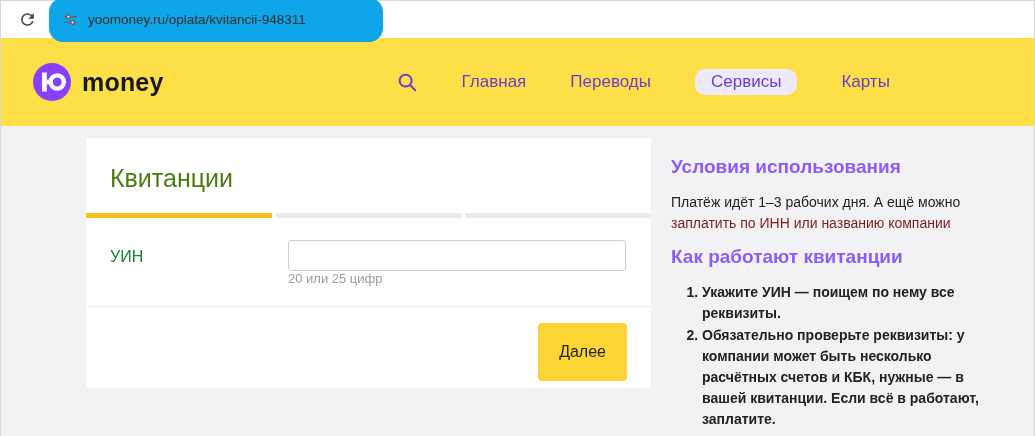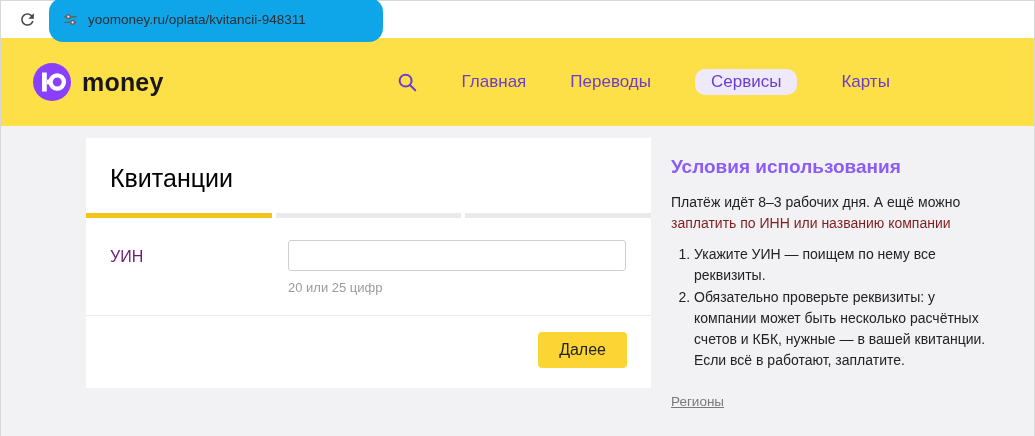--- a/index.html
+++ b/index.html
@@ -49,50 +49,50 @@
     background:#f2f2f4; height:311px;
     display:flex; gap:20px;
     padding:12px 0 0 85px;
   }
 
   .card {
     width:565px; height:250px; background:#fff;
     display:flex; flex-direction:column;
   }
   .card-head { padding:26px 24px 20px; }
-  .card-title { font-size:25px; color:#000000; font-weight:400; margin:0; }
+  .card-title { font-size:25px; color:#4d7c0f; font-weight:400; margin:0; }
   .progress { display:flex; gap:4px; height:5px; }
   .progress .seg { flex:1; background:#eaeaea; }
   .progress .seg.active { background:#f3c318; }
 
   .form-row { display:flex; padding:22px 24px 0; }
-  .form-label { width:178px; font-size:16px; color:#701a75; padding-top:8px; }
+  .form-label { width:178px; font-size:16px; color:#15803d; padding-top:8px; }
   .field-col { flex:1; }
   .uin-input {
     width:338px; height:31px; border:1px solid #cfcfcf; border-radius:3px;
     font-size:15px; padding:0 10px; outline:none; background:#fff;
   }
-  .hint { font-size:13px; color:#9b9b9b; margin-top:9px; }
+  .hint { font-size:13px; color:#9b9b9b; }
 
   .divider { border-top:1px solid #ececec; margin-top:20px; }
   .card-footer { padding:16px 24px 0; text-align:right; }
   .submit-btn {
     background:#fcd535; border:none; border-radius:4px;
-    font-size:16px; color:#222; padding:9px 21px; cursor:pointer;
+    font-size:16px; color:#222; padding:20px 21px; cursor:pointer;
     font-family:"Liberation Sans", sans-serif;
   }
 
   
   .aside { width:330px; padding-top:6px; position:relative; }
   .aside h2 {
     font-size:19px; font-weight:700; color:#8b5cf6; margin:12px 0 14px;
   }
   .aside p { font-size:14px; line-height:1.5; color:#222; margin:0 0 10px; }
   .aside a.blue { color:#7f1d1d; text-decoration:none; cursor:pointer; }
-  .aside ol { margin:2px 4px 0; padding-left:19px; }
+  .aside ol { margin:2px 12px 0; padding-left:19px;font-weight:bold; }
   .aside li { font-size:14px; line-height:1.5; color:#222; margin-bottom:1px; }
   .regions {
     display:inline-block; margin-top:22px;
     font-size:13.5px; color:#7a7a7a; text-decoration:underline; cursor:pointer;
   }
 </style>
 </head>
 <body>
 
 <div class="frame">
@@ -165,21 +165,22 @@
         </div>
       </div>
       <div class="divider"></div>
       <div class="card-footer">
         <button class="submit-btn">Далее</button>
       </div>
     </div>
 
     <div class="aside">
       <h2>Условия использования</h2>
-      <p><span>Платёж идёт 8–3 рабочих дня. А ещё можно </span><a class="blue">заплатить по ИНН или названию компании</a></p>
+      <p><span>Платёж идёт 1–3 рабочих дня. А ещё можно </span><a class="blue">заплатить по ИНН или названию компании</a></p>
+      <h2>Как работают квитанции</h2>
       <ol>
         <li>Укажите УИН — поищем по нему все реквизиты.</li>
         <li>Обязательно проверьте реквизиты: у компании может быть несколько расчётных счетов и КБК, нужные — в вашей квитанции. Если всё в работают, заплатите.</li>
       </ol>
       <a class="regions">Регионы</a>
     </div>
 
   </div>
 </div>
 

